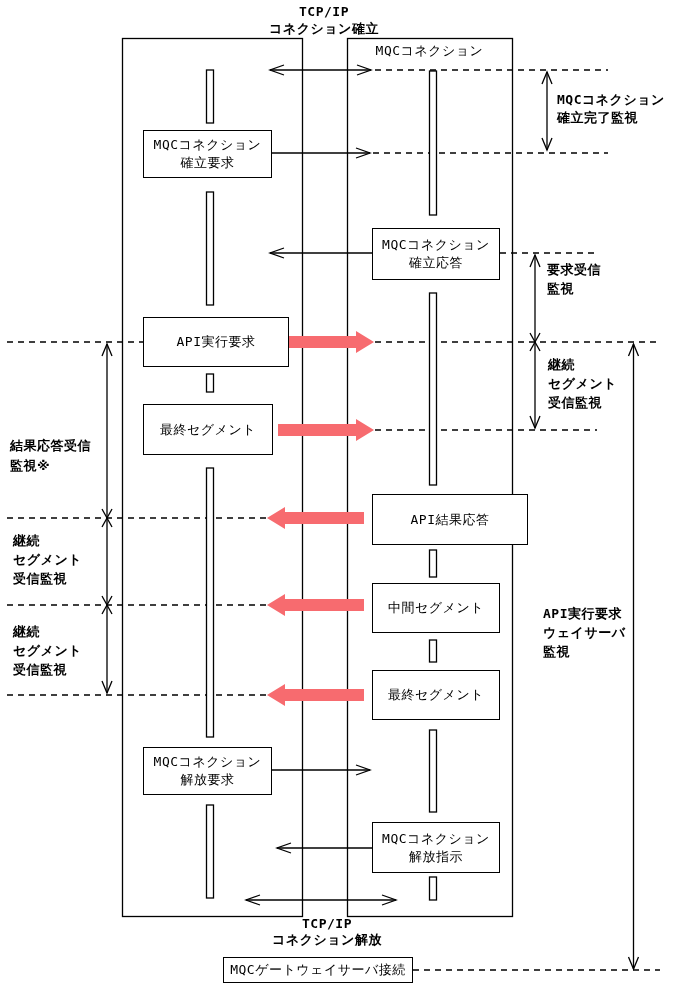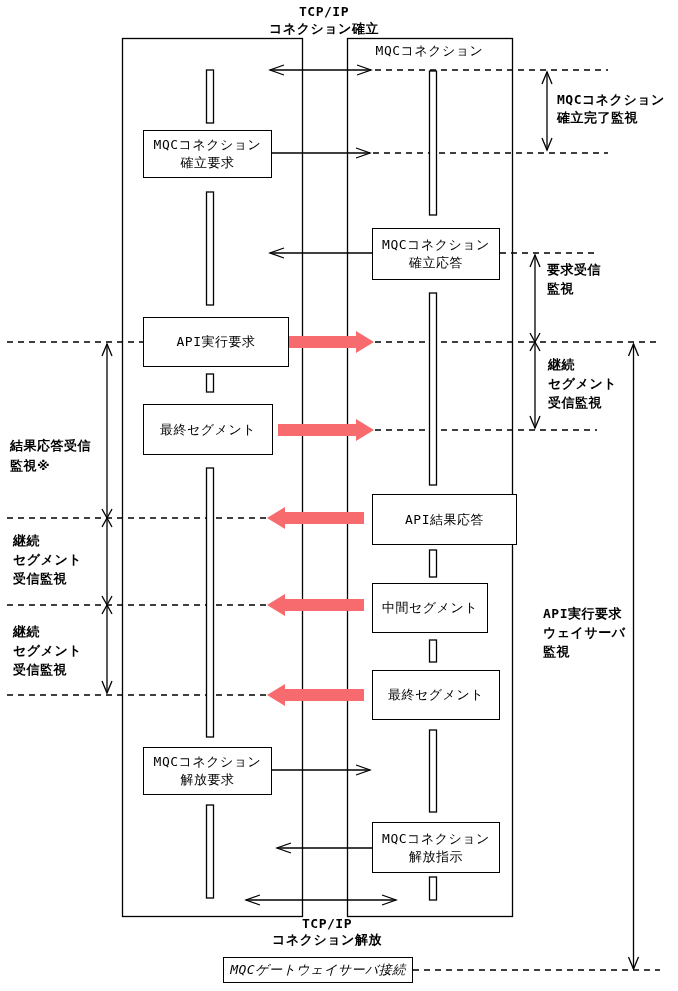--- a/index.html
+++ b/index.html
@@ -141,27 +141,27 @@
 
   <div class="msgbox" style="left:143px;top:130px;width:129px;height:48px;">MQCコネクション
 確立要求</div>
   <div class="msgbox" style="left:143px;top:317px;width:146px;height:50px;">API実行要求</div>
   <div class="msgbox" style="left:143px;top:404px;width:130px;height:51px;">最終セグメント</div>
   <div class="msgbox" style="left:143px;top:747px;width:129px;height:48px;">MQCコネクション
 解放要求</div>
 
   <div class="msgbox" style="left:372px;top:228px;width:128px;height:52px;">MQCコネクション
 確立応答</div>
-  <div class="msgbox" style="left:372px;top:494px;width:145px;height:51px;">API結果応答</div>
-  <div class="msgbox" style="left:372px;top:583px;width:116px;height:50px;">中間セグメント</div>
+  <div class="msgbox" style="left:372px;top:494px;width:156px;height:51px;">API結果応答</div>
+  <div class="msgbox" style="left:372px;top:583px;width:128px;height:50px;">中間セグメント</div>
   <div class="msgbox" style="left:372px;top:670px;width:128px;height:50px;">最終セグメント</div>
   <div class="msgbox" style="left:372px;top:822px;width:128px;height:51px;">MQCコネクション
 解放指示</div>
 
-  <div class="msgbox" style="left:223px;top:957px;width:190px;height:26px;font-style:italic;">MQCゲートウェイサーバ接続</div>
+  <div class="msgbox" style="left:223px;top:957px;width:190px;height:26px;">MQCゲートウェイサーバ接続</div>
 
   <div class="lbl" style="left:10px;top:404px;line-height:20px;margin-top:32px;">結果応答受信
 監視※</div>
   <div class="lbl" style="left:13px;top:531px;">継続
 セグメント
 受信監視</div>
   <div class="lbl" style="left:13px;top:622px;">継続
 セグメント
 受信監視</div>
 

